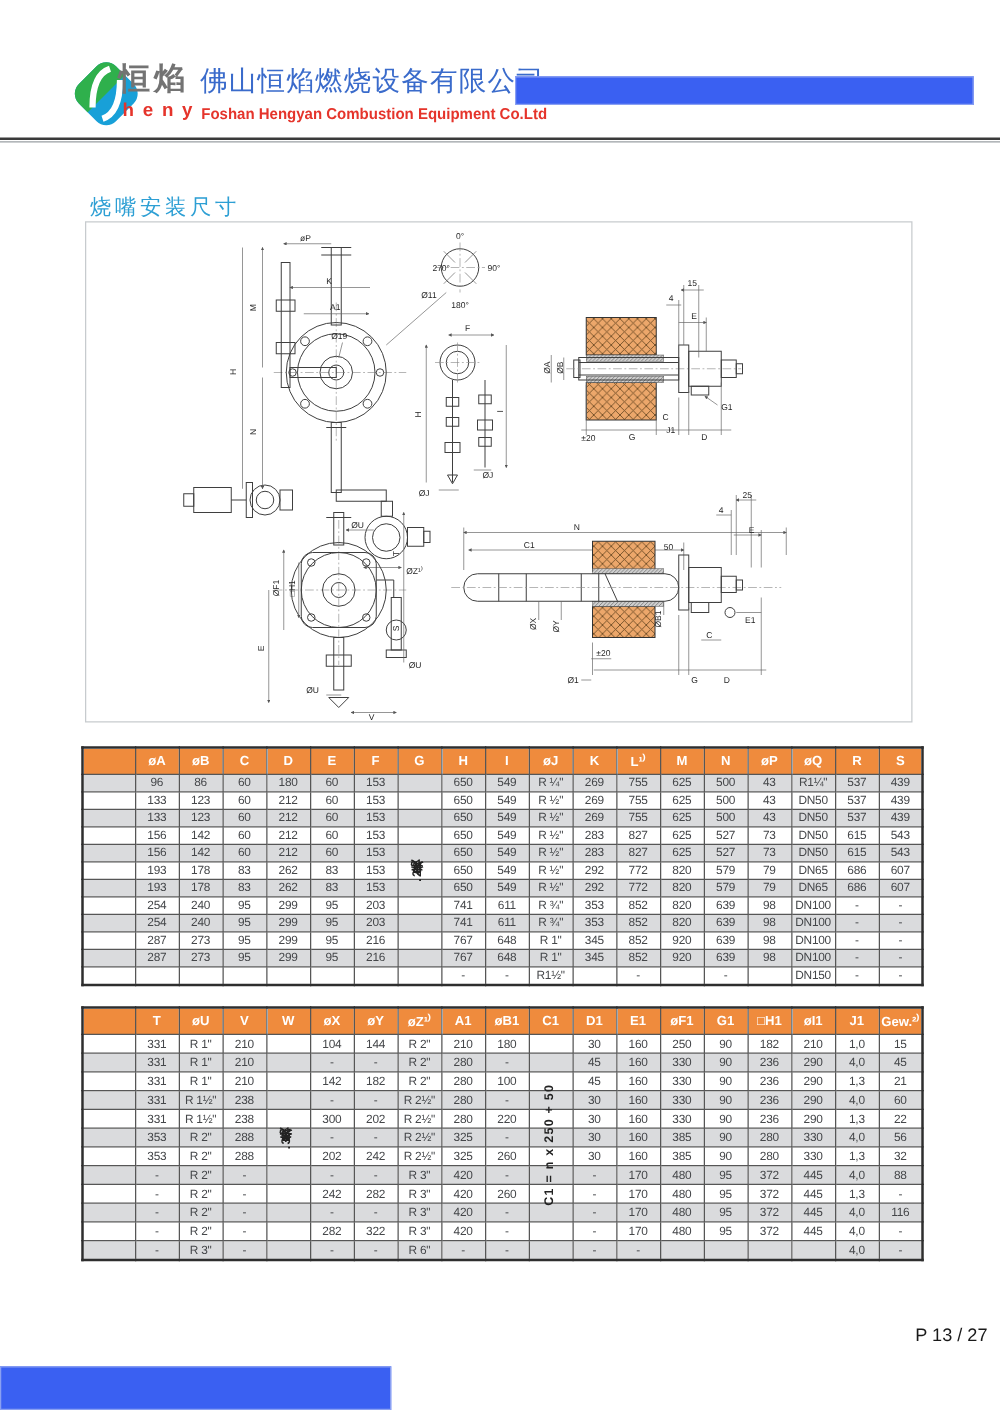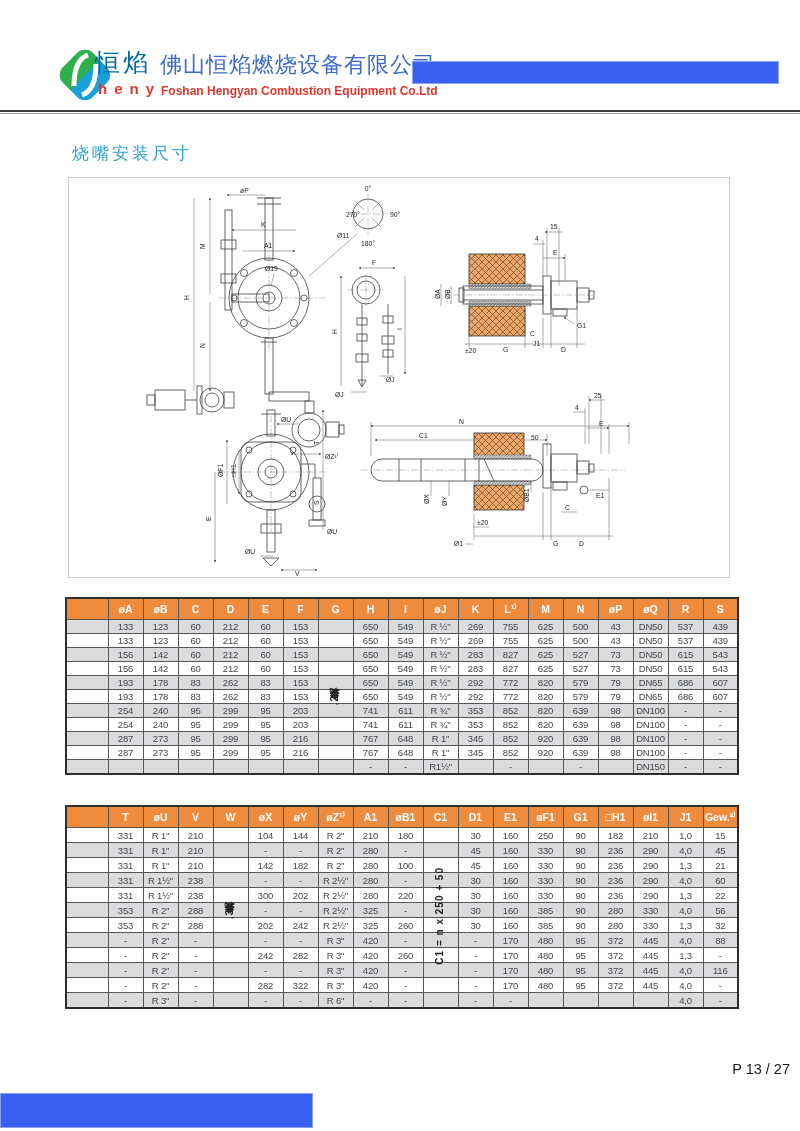--- a/index.html
+++ b/index.html
@@ -2,31 +2,31 @@
 <html><head>
 <meta charset="utf-8">
 <style>
   html,body{margin:0;padding:0;background:#fff;}
   .page{position:relative;width:800px;height:1131px;background:#fff;overflow:hidden;
         font-family:"Liberation Sans",sans-serif;}
   .abs{position:absolute;}
 
   
   .logo{left:52px;top:44px;width:70px;height:62px;}
-  .logo-cn{left:95px;top:46px;font-size:25px;font-weight:normal;color:#0369a1;letter-spacing:3px;}
+  .logo-cn{left:95px;top:46px;font-size:25px;font-weight:bold;color:#737373;letter-spacing:3px;}
   .logo-en{left:98px;top:80px;font-size:15px;font-weight:bold;color:#E5342B;letter-spacing:7px;}
   .company-cn{left:160px;top:50px;font-size:22px;color:#3A6BCB;letter-spacing:1px;}
   .company-en{left:161px;top:84px;font-size:12.5px;font-weight:bold;color:#E5342B;
               transform:scaleX(.96);transform-origin:left top;white-space:nowrap;}
   .bar-top{left:412px;top:61px;width:367px;height:23px;background:#3A60F2;
            border:1px solid #8AA0F2;box-sizing:border-box;}
   .rule-a{left:0;top:110px;width:800px;height:2px;background:#3a3a3a;}
   .rule-b{left:0;top:113px;width:800px;height:1px;background:#9aa0a4;}
 
-  .section-title{left:72px;top:142px;font-size:17px;color:#2D9FD4;letter-spacing:3px;}
+  .section-title{left:72px;top:154px;font-size:17px;color:#2D9FD4;letter-spacing:3px;}
 
   .draw-box{left:68px;top:177px;width:662px;height:401px;border:1px solid #C7CBCE;
             box-sizing:border-box;background:#fff;}
   .dw{width:660px;height:399px;display:block;}
   .dw text{fill:#1f1f1f;font-size:6.8px;stroke:none;font-family:"Liberation Sans",sans-serif;}
   .cl{stroke:#8a8a8a;stroke-width:.5;stroke-dasharray:7 2 1.5 2;fill:none;}
   .ln{stroke:#3f3f3f;stroke-width:.8;fill:none;}
   .dim{stroke:#666;stroke-width:.55;fill:none;}
   .xh{fill:url(#xh);stroke:#333;stroke-width:.8;}
   .pk{fill:url(#pk);stroke:#555;stroke-width:.4;}
@@ -332,20 +332,41 @@
           <th>N</th>
           <th>øP</th>
           <th>øQ</th>
           <th>R</th>
           <th>S</th>
         </tr>
       </thead>
     <tbody>
         <tr>
           <td></td>
+          <td>96</td>
+          <td>86</td>
+          <td>60</td>
+          <td>180</td>
+          <td>60</td>
+          <td>153</td>
+          <td></td>
+          <td>650</td>
+          <td>549</td>
+          <td>R ¼"</td>
+          <td>269</td>
+          <td>755</td>
+          <td>625</td>
+          <td>500</td>
+          <td>43</td>
+          <td>R1¼"</td>
+          <td>537</td>
+          <td>439</td>
+        </tr>
+        <tr>
+          <td></td>
           <td>133</td>
           <td>123</td>
           <td>60</td>
           <td>212</td>
           <td>60</td>
           <td>153</td>
           <td></td>
           <td>650</td>
           <td>549</td>
           <td>R ½"</td>

